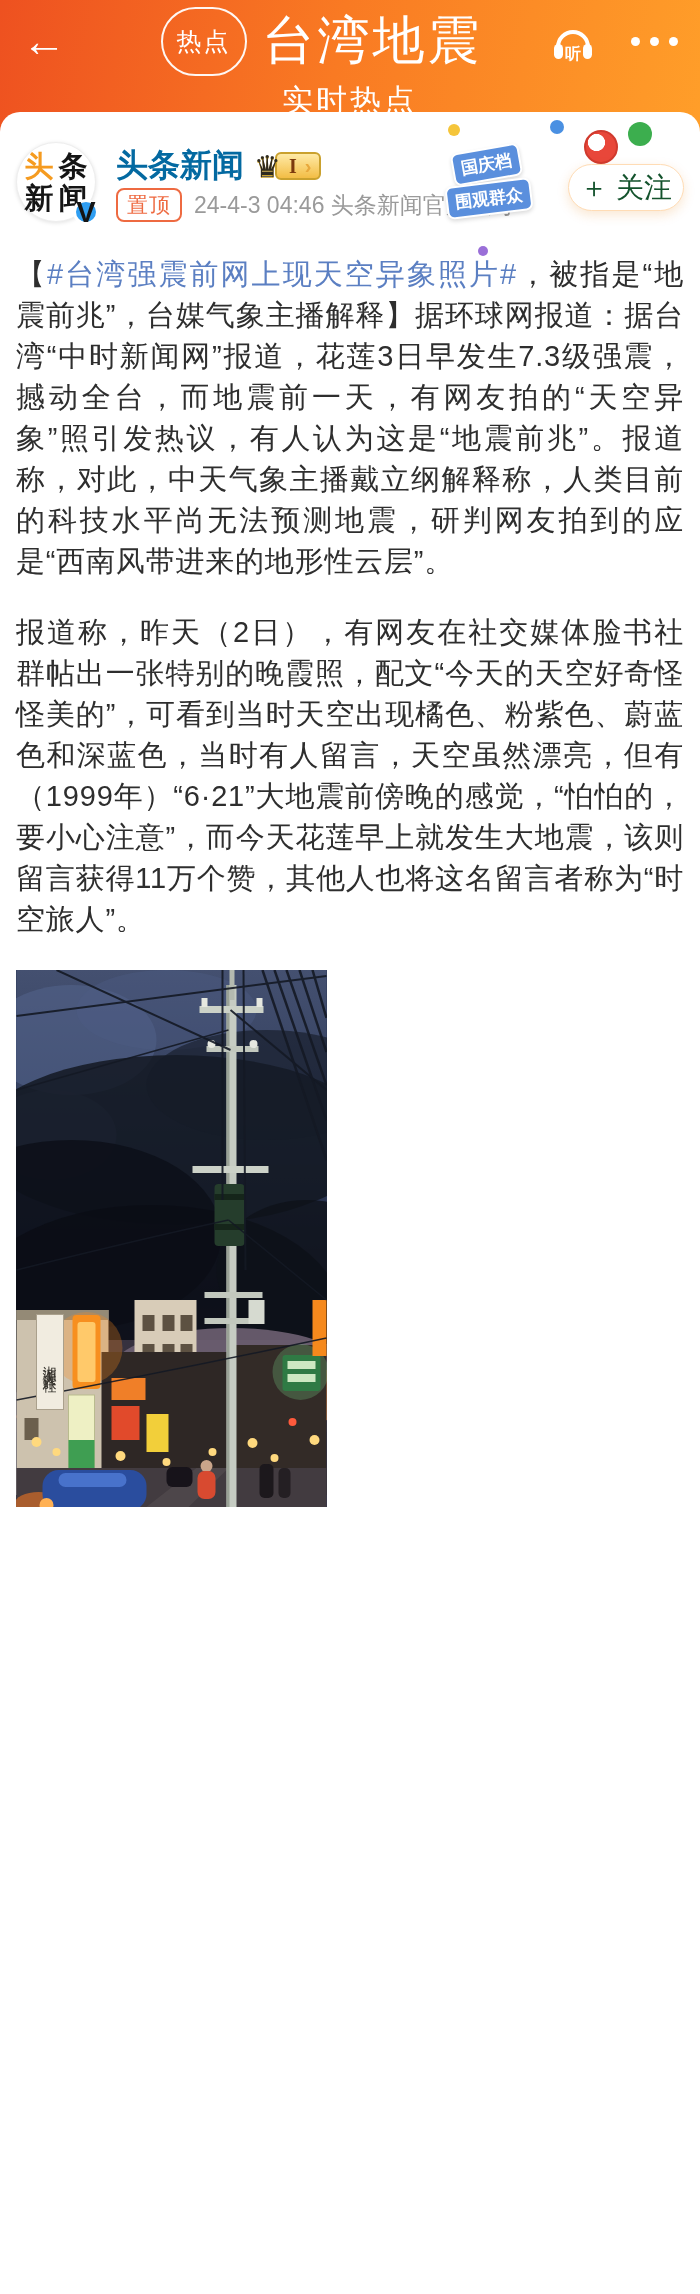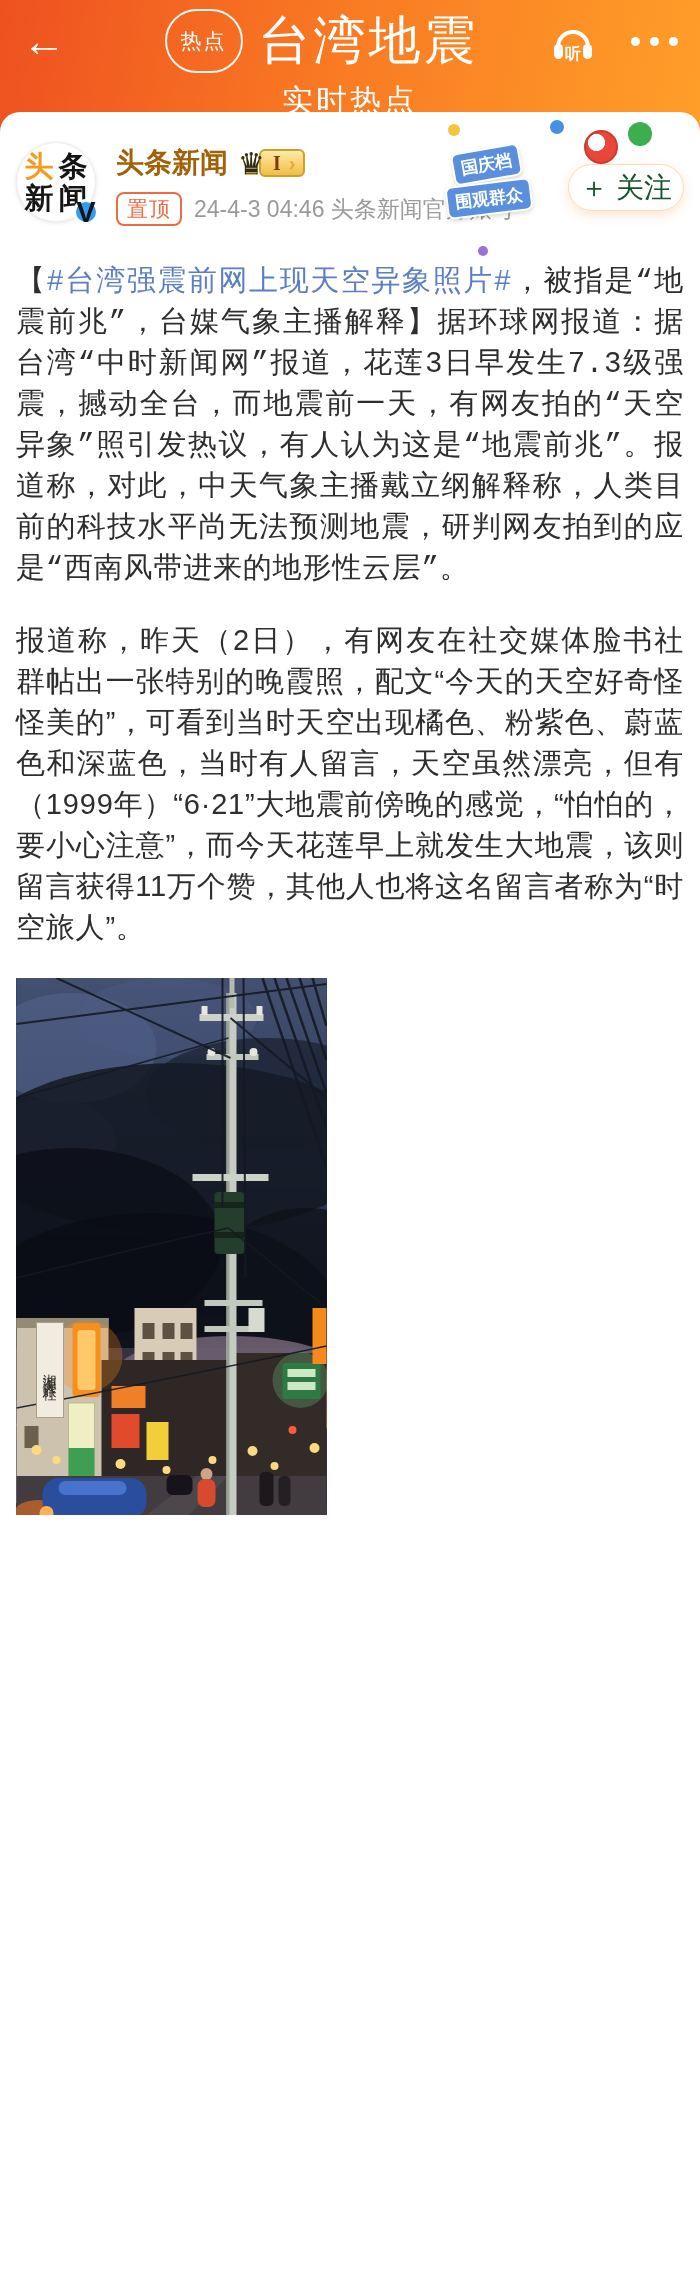--- a/index.html
+++ b/index.html
@@ -12,21 +12,21 @@
   .header {
     height:132px;
     background:linear-gradient(100deg,#ee5120 0%,#f97a23 48%,#ff9e29 100%);
     color:#fff; position:relative; z-index:1;
   }
   .nav { display:flex; align-items:center; height:82px; padding:0 22px; }
   .back { font-size:44px; width:70px; line-height:1; cursor:pointer; }
   .nav-center { flex:1; display:flex; align-items:center; justify-content:center; gap:16px; }
   .hot-badge {
     border:2px solid rgba(255,255,255,.95); border-radius:999px;
-    font-size:21px; padding:16px 14px; letter-spacing:2px; white-space:nowrap;
+    font-size:25px; padding:16px 14px; letter-spacing:2px; white-space:nowrap;
   }
   .title { font-size:52px; font-weight:normal; letter-spacing:3px; white-space:nowrap; }
   .nav-right { display:flex; align-items:center; gap:26px; }
   .dots { display:flex; align-items:center; }
   .dots i { width:9px; height:9px; border-radius:50%; background:#fff; margin-left:10px; }
   .subtitle { text-align:center; font-size:31px; letter-spacing:3px; margin-top:-2px; }
   
   .card {
     position:relative; z-index:2; margin-top:-20px; background:#fff;
     border-radius:20px 20px 0 0; padding:30px 16px 0;
@@ -40,30 +40,30 @@
   }
   .avatar span { font-size:29px; font-weight:bold; color:#151515; line-height:32px; text-align:center; }
   .avatar span.c0 { color:#f59b20; }
   .v-badge {
     position:absolute; right:-4px; bottom:-4px; width:26px; height:26px; border-radius:50%;
     background:#2f9ef2; border:3px solid #fff; color:#fff; font-size:15px; font-weight:bold;
     display:flex; align-items:center; justify-content:center;
   }
   .info { margin-left:20px; padding-top:2px; flex:1; min-width:0; }
   .name-row { display:flex; align-items:center; gap:10px; }
-  .username { color:#a16207; font-size:28px; font-weight:600; cursor:pointer; }
+  .username { color:#0369a1; font-size:32px; font-weight:600; cursor:pointer; }
   .vip { display:inline-flex; align-items:center; cursor:pointer; }
   .vip-crown { font-size:30px; color:#2e2a20; text-shadow:0 1px 0 #caa12e; margin-right:-6px; position:relative; z-index:2; }
   .vip-pill {
     display:inline-flex; align-items:center; height:28px; padding:0 8px 0 12px;
     background:linear-gradient(#ffeaa6,#f3bd45); border:2px solid #caa12e; border-radius:6px;
     font-family:"Liberation Serif",serif; font-size:20px; font-weight:bold; color:#7c3a0e;
   }
   .vip-chev { color:#e8a83c; font-size:20px; margin-left:8px; font-family:"Liberation Sans",sans-serif; }
-  .meta-row { display:flex; align-items:center; gap:12px; margin-top:10px; }
+  .meta-row { display:flex; align-items:center; gap:12px; }
   .pinned {
     border:2px solid #ee6a41; color:#ee6a41; border-radius:8px;
     font-size:21px; padding:1px 9px; letter-spacing:1px; white-space:nowrap;
   }
   .meta { color:#9a9a9a; font-size:23px; white-space:nowrap; }
   .follow-btn {
     position:absolute; right:0; top:22px; z-index:3;
     width:116px; height:47px; border-radius:999px; background:#fff;
     border:1px solid #ffdcb5; box-shadow:0 4px 12px rgba(230,120,0,.18);
     color:#14532d; font-size:28px; display:flex; align-items:center; justify-content:center;
@@ -82,21 +82,21 @@
   .ball.green { right:2px; top:2px; width:24px; height:24px; background:#3cae4e; }
   .ball.blue { right:90px; top:0; width:14px; height:14px; background:#4a90e2; }
   .ball.yellow { left:4px; top:4px; width:12px; height:12px; background:#f5c53a; }
   .ball.violet { left:34px; bottom:4px; width:10px; height:10px; background:#9a6fd8; }
   
   .post-body { color:#2e2e2e; }
   .post-body p {
     font-size:29px; line-height:41px; letter-spacing:0.8px;
     text-align:justify; margin:30px 0;
   }
-  .post-body p:first-child { margin-top:28px;font-family:Liberation Mono, monospace; }
+  .post-body p:first-child { margin-top:20px; }
   .hashtag { color:#5b7fc2; cursor:pointer; }
   
   .photo {
     position:relative; width:311px; height:537px; margin-top:14px;
     overflow:hidden; background:#2e3a59; cursor:pointer;
   }
   .photo svg { display:block; }
   .photo-sign {
     position:absolute; left:20px; top:344px; width:28px; height:96px;
     background:#f1ece0; border:1px solid #aaa08c;

